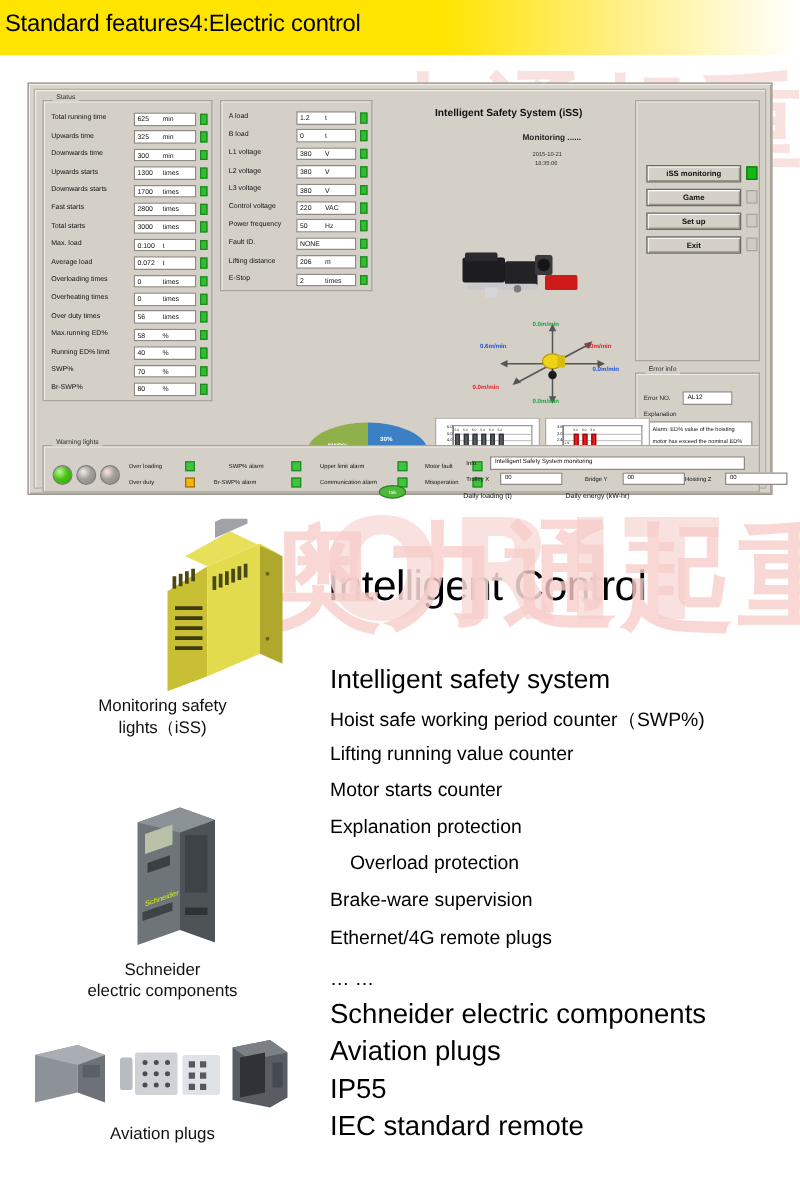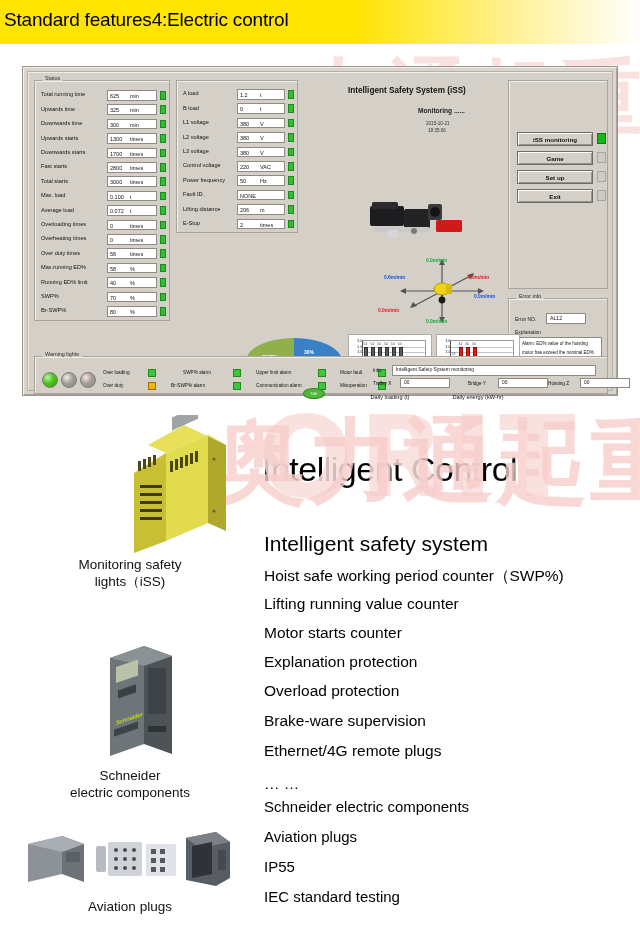--- a/index.html
+++ b/index.html
@@ -223,21 +223,21 @@
   }
   .sect-head {
     position:absolute; left:264px; font-size:21px; color:#000;
     font-family:"Liberation Sans", sans-serif;
   }
   .bullet {
     position:absolute; left:264px; font-size:15.5px; color:#000;
     font-family:"Liberation Sans", sans-serif; white-space:nowrap;
   }
   .foot-line {
-    position:absolute; left:264px; font-size:15px; color:#000;
+    position:absolute; left:264px; font-size:22px; color:#000;
     font-family:"Liberation Sans", sans-serif; white-space:nowrap;
   }
 </style>
 </head>
 <body>
 
 <div class="wm wm-red" style="left:258px; top:392px; font-size:112px; color:#f9dcda; letter-spacing:6px; opacity:.85;">ORIT</div>
 <div class="wm wm-pink" style="left:214px; top:400px; font-size:92px; color:#f7cecb; letter-spacing:2px; opacity:.8;">奥力通起重机</div>
 <div class="wm wm-pink" style="left:300px; top:42px; font-size:84px; color:#f8d8d5; letter-spacing:2px; opacity:.75;">力通起重</div>
 
@@ -682,23 +682,23 @@
   <span>Aviation plugs</span>
 </div>
 
 <div class="big-title">Intelligent Control</div>
 <div class="sect-head" style="top:532px;">Intelligent safety system</div>
 <div id="bullets">
     <div class="bullet" style="top: 566px;">Hoist safe working period counter（SWP%)</div>
     <div class="bullet" style="top: 595px;">Lifting running value counter</div>
     <div class="bullet" style="top: 624px;">Motor starts counter</div>
     <div class="bullet" style="top: 653px;">Explanation protection</div>
-    <div class="bullet" style="top: 682px;">Overload protection</div>
+    <div class="bullet" style="top: 682px; margin-left: 16px;">Overload protection</div>
     <div class="bullet" style="top: 712px;">Brake-ware supervision</div>
     <div class="bullet" style="top: 742px;">Ethernet/4G remote plugs</div>
     <div class="bullet" style="top: 775px;">… …</div>
   </div>
 <div id="footer-lines">
     <div class="foot-line" style="top: 798px;">Schneider electric components</div>
     <div class="foot-line" style="top: 828px;">Aviation plugs</div>
     <div class="foot-line" style="top: 858px;">IP55</div>
-    <div class="foot-line" style="top: 888px;">IEC standard testing</div>
+    <div class="foot-line" style="top: 888px;">IEC standard remote</div>
   </div>
 
 </body></html>

